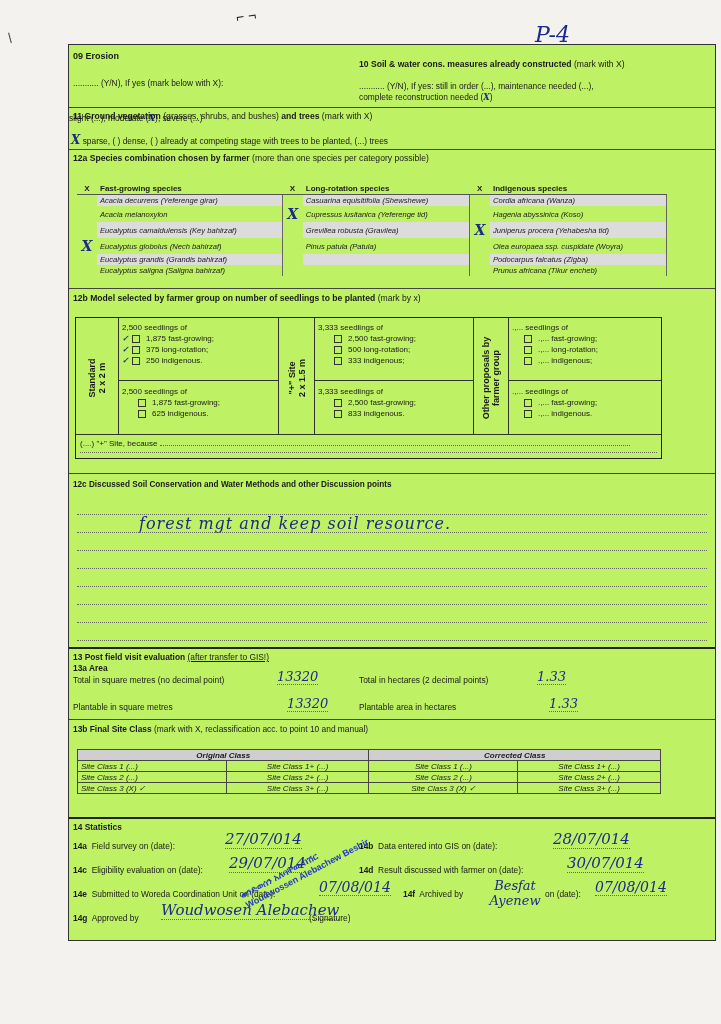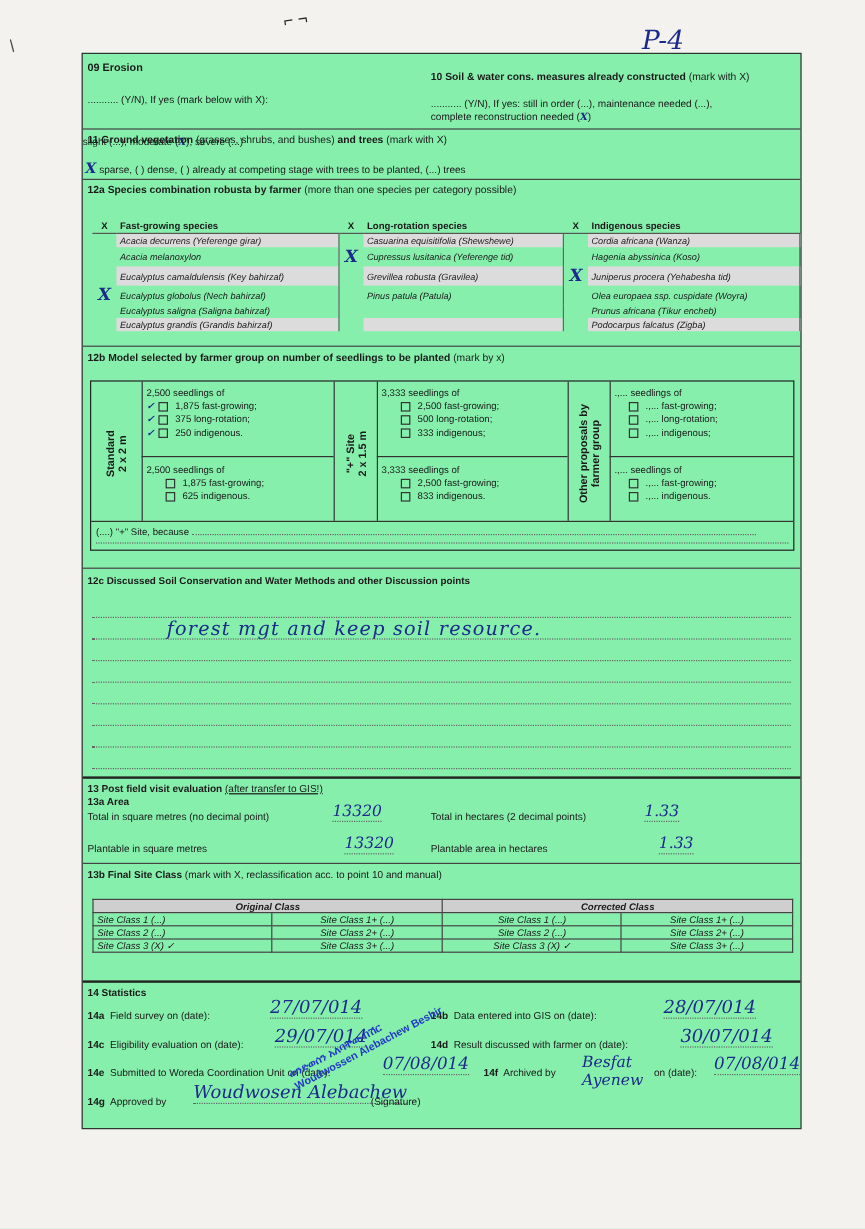--- a/index.html
+++ b/index.html
@@ -8,21 +8,21 @@
     background: #f4f2ee;
     font-family: "Liberation Sans", sans-serif;
     color: #1a1a1a;
     position: relative;
   }
   .page-mark { position: absolute; top: 8px; left: 236px; font-size: 14px; color: #222; transform: rotate(-8deg); }
   .corner-tick { position: absolute; top: 30px; left: 8px; font-size: 14px; color: #444; transform: rotate(-30deg); }
   .page-no { position: absolute; top: 22px; left: 535px; font-family: "DejaVu Serif", serif; font-style: italic; font-size: 22px; color: #1c2a8a; }
   .sheet {
     position: absolute; left: 68px; top: 44px; width: 598px; height: 895px;
-    border: 1px solid #333; background: #86efac;
+    border: 1px solid #333; background: #bef264; padding-left: 48px;
   }
   .sec { position: absolute; left: 0; right: 0; border-top: 1px solid #444; }
   .b { font-weight: bold; }
   .t { position: absolute; font-size: 8.4px; white-space: nowrap; }
   .hand { font-family: "DejaVu Serif", serif; font-style: italic; color: #1c2a8a; }
   .mark { color: #1c2a8a; font-family: "DejaVu Serif", serif; font-style: italic; font-weight: bold; }
   table { border-collapse: collapse; }
   .sp-table { position: absolute; left: 8px; top: 138px; width: 590px; font-size: 7.6px; }
   .sp-table td, .sp-table th { padding: 0 3px; height: 11px; text-align: left; white-space: nowrap; }
   .sp-table th { font-weight: bold; font-size: 8px; border-bottom: 1px solid #555; }
@@ -68,21 +68,21 @@
   <div class="t" style="left:4px;top:66px;font-size:8.6px;">
     <span class="b">11 Ground vegetation</span><span> (grasses, shrubs, and bushes) </span><span class="b">and trees</span><span> (mark with X)</span>
   </div>
   <div class="t" style="left:2px;top:88px;">
     <span class="mark" style="font-size:12px;">X</span>
     <span>sparse, (   ) dense, (   ) already at competing stage with trees to be planted, (...) trees</span>
   </div>
 
   <div class="sec" style="top:104px;"></div>
   <div class="t" style="left:4px;top:108px;font-size:8.6px;">
-    <span class="b">12a Species combination robusta by farmer</span><span> (more than one species per category possible)</span>
+    <span class="b">12a Species combination chosen by farmer</span><span> (more than one species per category possible)</span>
   </div>
   <table class="sp-table">
     <tbody>
         <tr>
       <th class="x">X</th>
       <th>Fast-growing species</th>
       <th class="x">X</th>
       <th>Long-rotation species</th>
       <th class="x">X</th>
       <th>Indigenous species</th>
@@ -114,33 +114,33 @@
     <tr>
       <td class="x mark" style="font-size:14px;">X</td>
       <td class="name">Eucalyptus globolus (Nech bahirzaf)</td>
       <td class="x mark"></td>
       <td class="name">Pinus patula (Patula)</td>
       <td class="x mark"></td>
       <td class="name">Olea europaea ssp. cuspidate (Woyra)</td>
     </tr>
     <tr>
       <td class="x mark"></td>
+      <td class="name shade">Eucalyptus grandis (Grandis bahirzaf)</td>
+      <td class="x mark"></td>
+      <td class="name shade"></td>
+      <td class="x mark"></td>
+      <td class="name shade">Podocarpus falcatus (Zigba)</td>
+    </tr>
+    <tr>
+      <td class="x mark"></td>
       <td class="name">Eucalyptus saligna (Saligna bahirzaf)</td>
       <td class="x mark"></td>
       <td class="name"></td>
       <td class="x mark"></td>
       <td class="name">Prunus africana (Tikur encheb)</td>
-    </tr>
-    <tr>
-      <td class="x mark"></td>
-      <td class="name shade">Eucalyptus grandis (Grandis bahirzaf)</td>
-      <td class="x mark"></td>
-      <td class="name shade"></td>
-      <td class="x mark"></td>
-      <td class="name shade">Podocarpus falcatus (Zigba)</td>
     </tr>
   </tbody>
     </table>
 
   <div class="sec" style="top:243px;"></div>
   <div class="t" style="left:4px;top:248px;font-size:8.6px;">
     <span class="b">12b Model selected by farmer group on number of seedlings to be planted</span><span> (mark by x)</span>
   </div>
 
   <div class="model-box">
@@ -277,21 +277,21 @@
   <div class="t" style="left:4px;top:820px;"><span class="b">14c</span>&nbsp; <span>Eligibility evaluation on (date):</span></div>
   <div class="t hand" style="left:160px;top:809px;font-size:15px;border-bottom:1px dotted #666;">29/07/014</div>
 
   <div class="t" style="left:290px;top:820px;"><span class="b">14d</span>&nbsp; <span>Result discussed with farmer on (date):</span></div>
   <div class="t hand" style="left:498px;top:809px;font-size:15px;border-bottom:1px dotted #666;">30/07/014</div>
 
   <div class="t" style="left:4px;top:844px;"><span class="b">14e</span>&nbsp; <span>Submitted to Woreda Coordination Unit on (date):</span></div>
   <div class="t hand" style="left:250px;top:834px;font-size:14px;border-bottom:1px dotted #666;">07/08/014</div>
 
   <div class="t" style="left:334px;top:844px;"><span class="b">14f</span>&nbsp; <span>Archived by</span></div>
-  <div class="t hand" style="left:416px;top:833px;font-size:13px;line-height:15px;width:60px;white-space:normal;">Besfat Ayenew</div>
+  <div class="t hand" style="left:416px;top:833px;font-size:13px;line-height:15px;width:60px;white-space:normal;text-align:center;">Besfat Ayenew</div>
   <div class="t" style="left:476px;top:844px;">on (date):</div>
   <div class="t hand" style="left:526px;top:834px;font-size:14px;border-bottom:1px dotted #666;">07/08/014</div>
 
   <div class="t" style="left:4px;top:868px;"><span class="b">14g</span>&nbsp; <span>Approved by</span></div>
   <div class="t hand" style="left:92px;top:856px;font-size:15px;border-bottom:1px dotted #666;">Woudwosen Alebachew</div>
   <div class="t" style="left:240px;top:868px;">(Signature)</div>
 </div>
 
 <div class="stamp">
   <div>ወንድወሰን አለባቸው በሽር</div>

